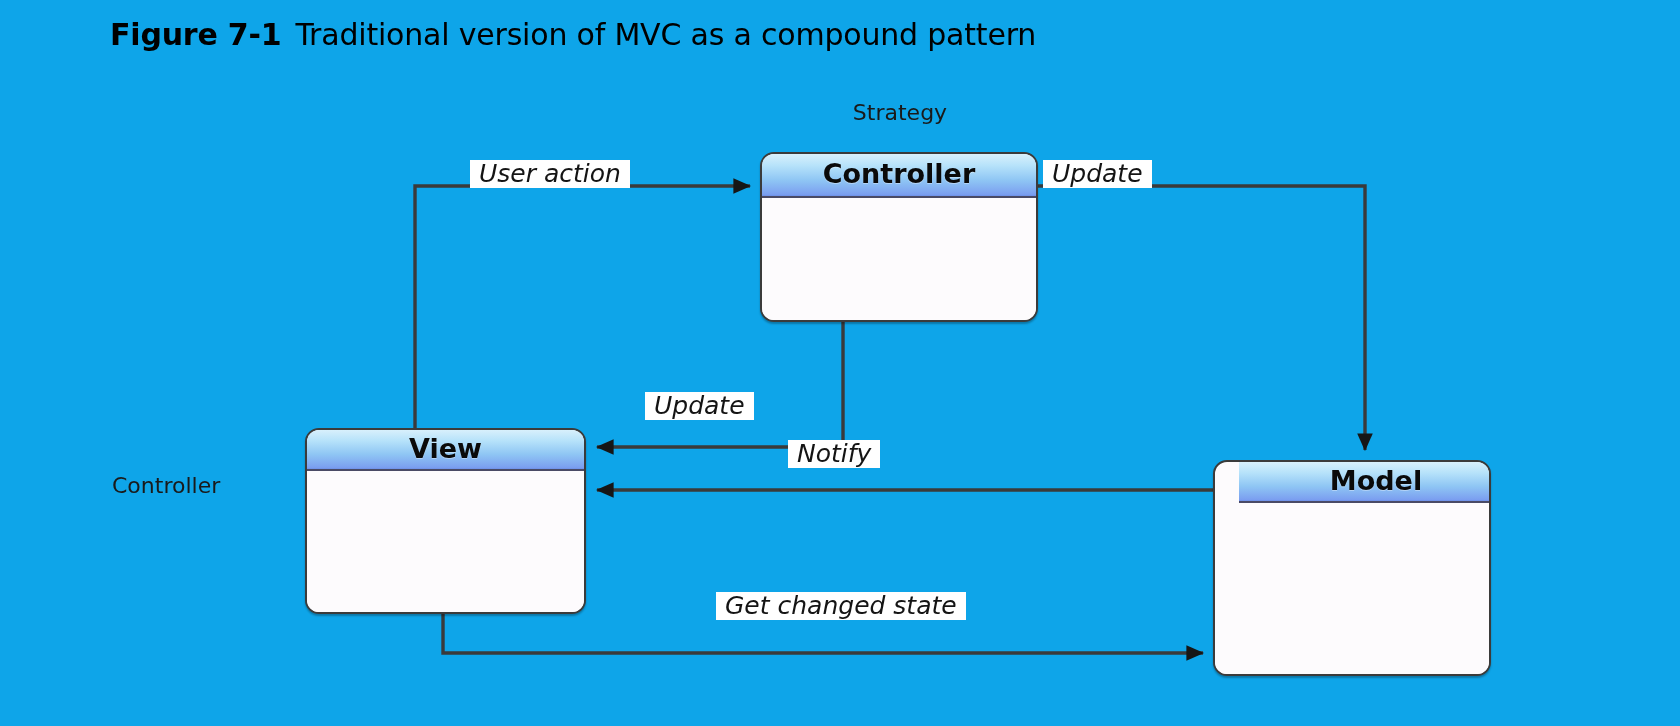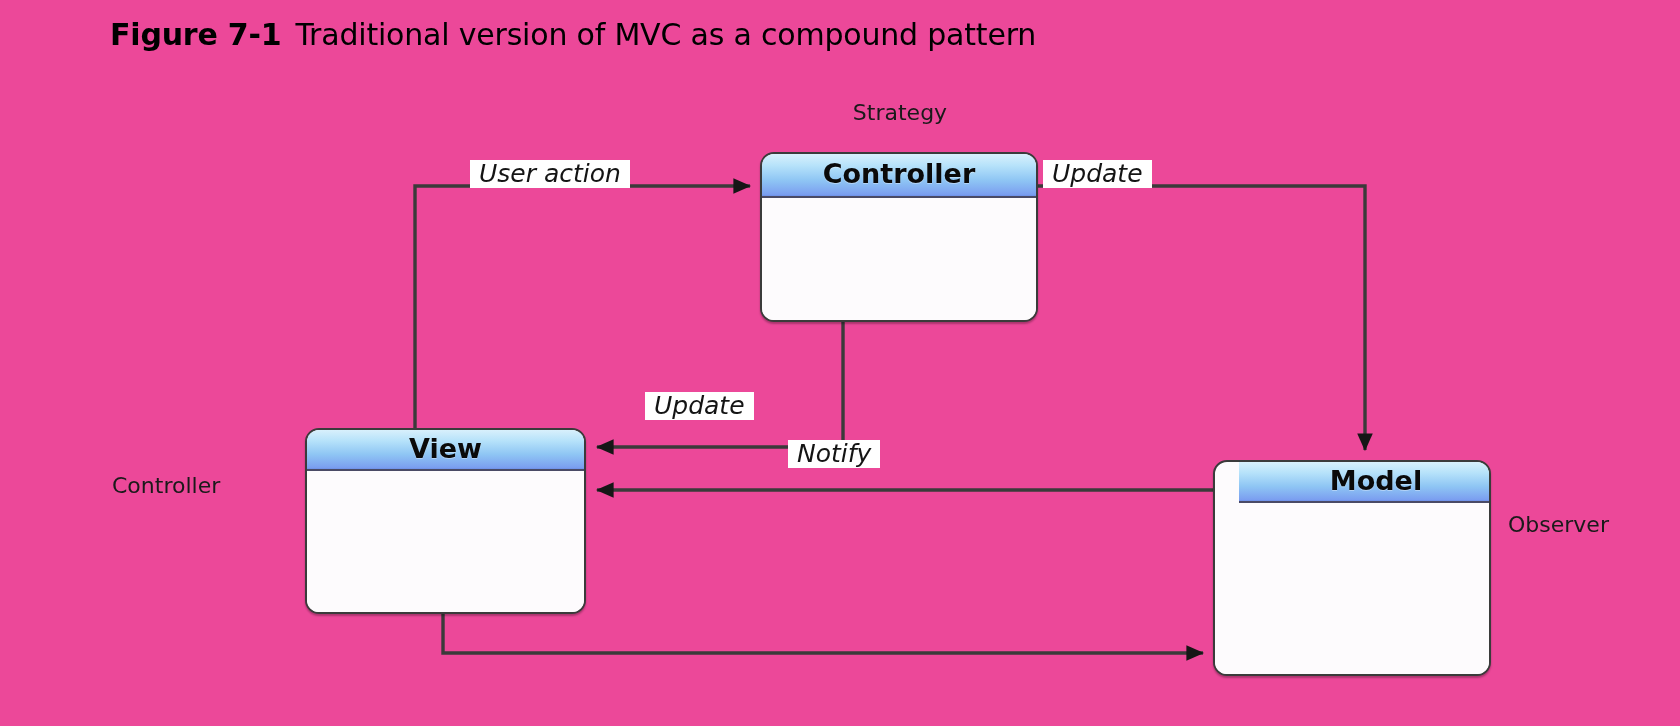--- a/index.html
+++ b/index.html
@@ -8,21 +8,21 @@
     background: #ffffff;
   }
   body {
     font-family: "DejaVu Sans", "Liberation Sans", sans-serif;
     color: #000000;
   }
   #page {
     position: relative;
     width: 1680px;
     height: 726px;
-    background: #ec4899;
+    background: #0ea5e9;
     overflow: hidden;
   }
 
   
   #figure-caption {
     position: absolute;
     left: 110px;
     top: 16px;
     font-size: 30px;
     line-height: 38px;
@@ -211,20 +211,20 @@
     <div class="box-body"></div>
   </div>
 
   <div class="pattern-box" id="box-model">
     <div class="box-header">Model</div>
     <div class="box-body"></div>
   </div>
 
   <div class="pattern-name" id="label-strategy">Strategy</div>
   <div class="pattern-name" id="label-composite">Controller</div>
-  <div class="pattern-name" id="label-observer">Observer</div>
 
   <div class="edge-label" id="edge-user-action">User action</div>
   <div class="edge-label" id="edge-update-right">Update</div>
   <div class="edge-label" id="edge-update-view">Update</div>
   <div class="edge-label" id="edge-notify">Notify</div>
+  <div class="edge-label" id="edge-get-state">Get changed state</div>
 
 </div>
 
 </body></html>

